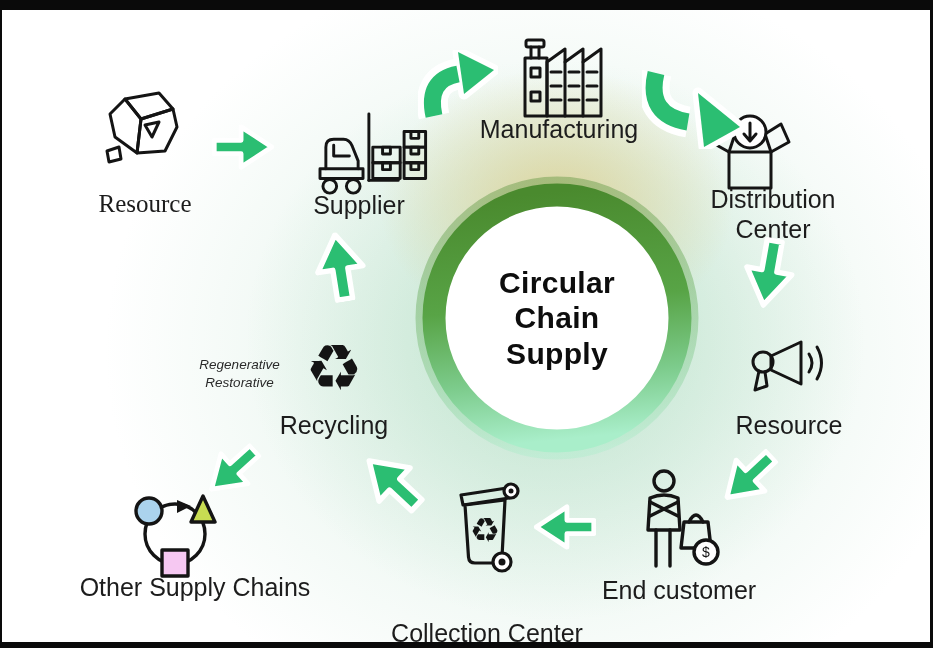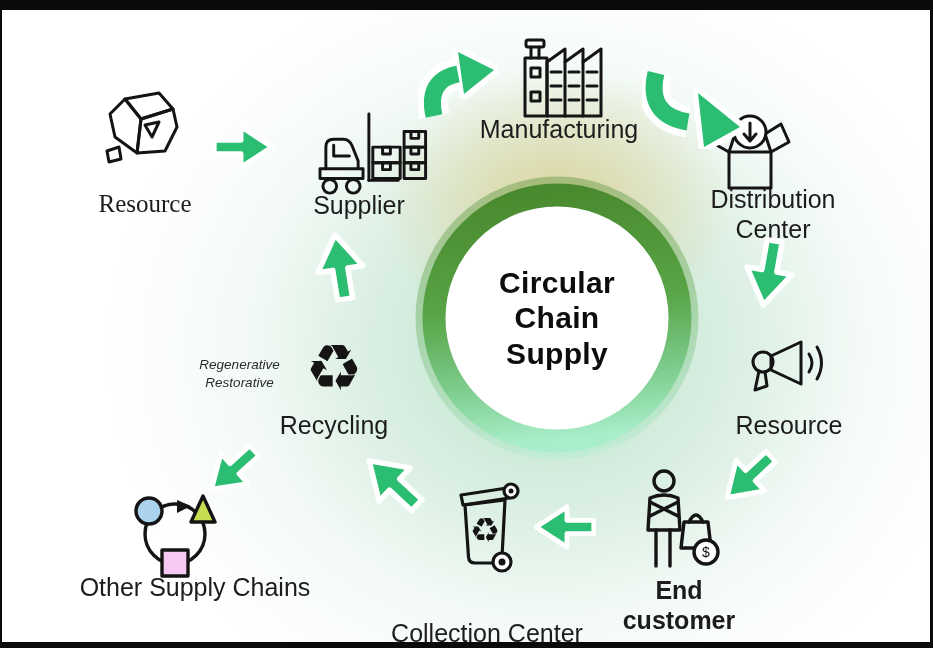--- a/index.html
+++ b/index.html
@@ -131,21 +131,21 @@
       <circle cx="36" cy="13" r="10"></circle>
       <path d="M22,30 Q36,24 50,30 L52,62 L20,62 Z"></path>
       <path d="M22,34 L50,48 M50,34 L22,48"></path>
       <path d="M28,62 V98 M42,62 V98"></path>
       <path d="M61,54 Q68,40 75,54"></path>
       <path d="M56,54 L80,54 L83,80 L53,80 Z"></path>
       <circle cx="78" cy="84" r="12" fill="#ffffff"></circle>
       <text x="78" y="89" font-size="14" font-family="Liberation Sans, sans-serif" fill="#141414" stroke="none" text-anchor="middle">$</text>
     </svg>
   </div>
-  <div class="lbl" style="left:597px;top:565px;width:160px;font-weight:bold;">End customer</div>
+  <div class="lbl" style="left:597px;top:565px;width:160px;">End customer</div>
 
   <div class="abs icon" style="left:443px;top:465px;">
     <svg width="88" height="100" viewBox="0 0 88 100" fill="none" stroke="#141414" stroke-width="3.2" stroke-linejoin="round" stroke-linecap="round">
       <path d="M16,20 L62,13 L64,23 L18,30 Z"></path>
       <path d="M20,30 L60,25 L57,82 Q56.5,88 50,88 L30,88 Q24,88 23.5,82 Z"></path>
       <text x="40" y="67" font-size="34" fill="#141414" stroke="none" text-anchor="middle">♻</text>
       <circle cx="66" cy="16" r="7" fill="#ffffff"></circle>
           <circle cx="66" cy="16" r="2.5" fill="#141414" stroke="none"></circle>
       <circle cx="57" cy="87" r="9" fill="#ffffff"></circle>
           <circle cx="57" cy="87" r="3.5" fill="#141414" stroke="none"></circle>

